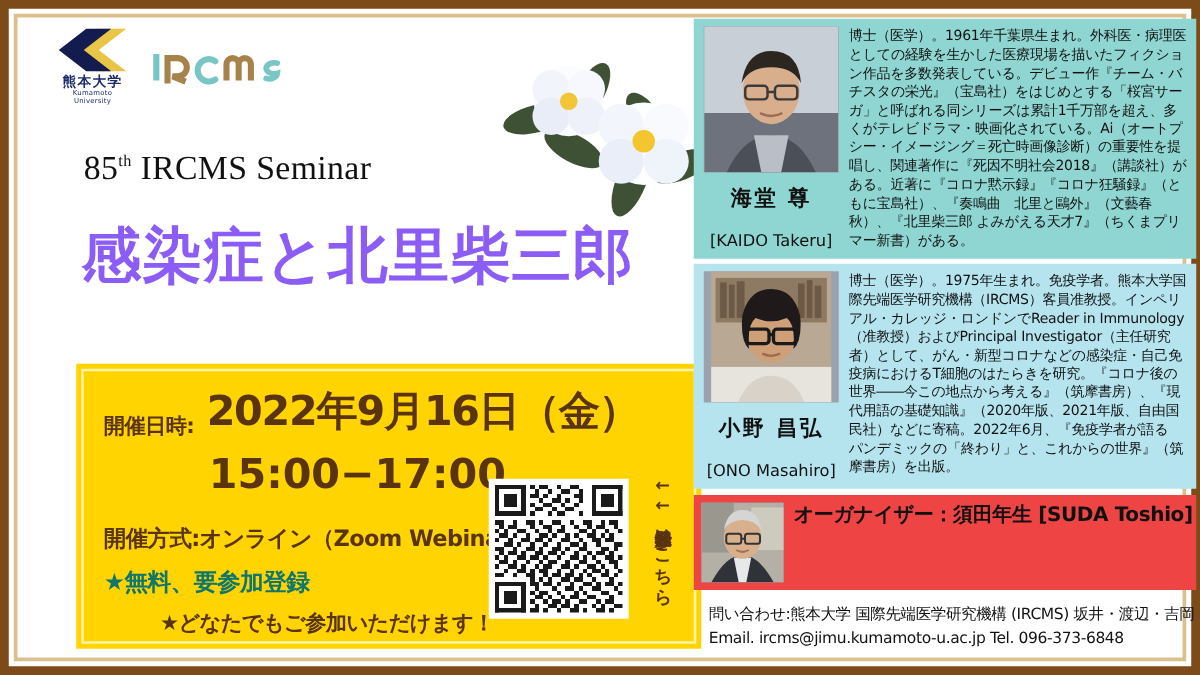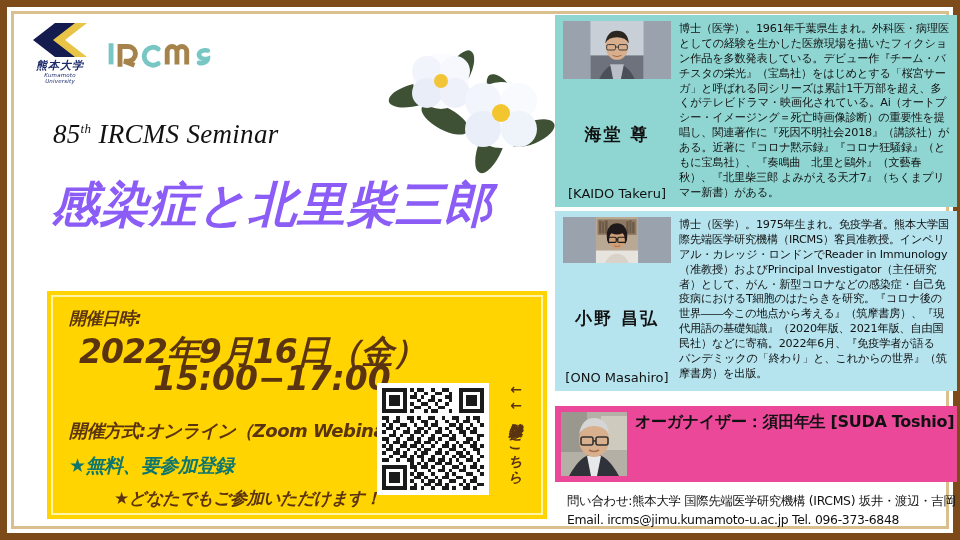--- a/index.html
+++ b/index.html
@@ -14,21 +14,21 @@
     box-sizing:border-box;
     border:7px solid #7d4a1a;
   }
   #inner-frame{
     position:absolute;inset:4px;
     border:3px solid #d9c08e;
     box-sizing:border-box;
   }
   
   .left-col{
-    position:absolute;left:14px;top:8px;width:530px;height:516px;font-style:italic;
+    position:absolute;left:28px;top:8px;width:530px;height:516px;
   }
   .logo-row{
     position:absolute;left:8px;top:6px;display:flex;align-items:center;gap:16px;
   }
   .ku-logo{width:62px;text-align:center;}
   .ku-mark{position:relative;width:54px;height:38px;margin:0 auto;}
   .ku-name{
     font-size:11px;color:#1d2b6b;font-weight:bold;letter-spacing:1px;
     line-height:1.05;margin-top:1px;
     font-family:"DejaVu Sans","Liberation Sans",sans-serif;
@@ -59,21 +59,21 @@
     background:#ffd400;
     box-sizing:border-box;
     padding:4px;
   }
   .event-box-inner{
     width:100%;height:100%;box-sizing:border-box;
     border:2px solid #fff4a8;
     position:relative;
   }
   .ev-date-row{
-    position:absolute;left:16px;top:10px;display:flex;align-items:flex-start;white-space:nowrap;flex-direction:column;
+    position:absolute;left:16px;top:10px;display:flex;align-items:flex-end;white-space:nowrap;
   }
   .ev-label{
     font-size:17px;color:#5a3310;font-weight:bold;letter-spacing:-0.5px;
   }
   .ev-date{
     font-size:33px;color:#5a3310;font-weight:bold;letter-spacing:-1px;margin-left:10px;
   }
   .ev-time{
     position:absolute;left:100px;top:62px;
     font-size:33px;color:#5a3310;font-weight:bold;letter-spacing:0px;
@@ -103,39 +103,39 @@
 
   
   .right-col{position:absolute;left:548px;top:8px;width:402px;height:524px;}
 
   .speaker-card{
     position:relative;box-sizing:border-box;
     display:flex;gap:6px;padding:6px 6px 6px 6px;
   }
   .sp1{background:#8fd6d2;height:192px;}
   .sp2{background:#b5e4ef;height:180px;margin-top:4px;}
-  .sp-left{width:112px;flex:0 0 112px;display:flex;flex-direction:column;align-items:center;gap:35px;}
+  .sp-left{width:112px;flex:0 0 112px;display:flex;flex-direction:column;align-items:center;}
   .sp-photo{
     width:108px;height:118px;overflow:hidden;background:#9aa3ad;position:relative;
   }
   .sp-photo svg{display:block;width:100%;height:100%;}
   .sp-name-ja{
     margin-top:9px;font-size:17px;font-weight:bold;color:#111111;letter-spacing:2px;white-space:nowrap;
   }
   .sp-name-en{
-    margin-top:5px;font-size:13px;color:#111111;letter-spacing:0px;white-space:nowrap;
+    margin-top:16px;font-size:13px;color:#111111;letter-spacing:0px;white-space:nowrap;
   }
   .sp-bio{
     flex:1;font-size:11.2px;line-height:1.33;color:#111111;
     letter-spacing:-0.2px;padding-top:1px;
   }
 
   
   .organizer{
-    margin-top:15px;background:#ec4899;height:76px;box-sizing:border-box;
+    margin-top:5px;background:#ef4444;height:76px;box-sizing:border-box;
     display:flex;gap:8px;padding:6px;
   }
   .org-photo{width:66px;height:64px;flex:0 0 66px;overflow:hidden;background:#8d9aa5;}
   .org-photo svg{display:block;width:100%;height:100%;}
   .org-text{flex:1;}
   .org-title{
     font-size:16px;font-weight:bold;color:#111111;letter-spacing:-0.3px;white-space:nowrap;
   }
   .org-bio{
     margin-top:3px;font-size:11.2px;line-height:1.35;color:#111111;letter-spacing:-0.2px;

